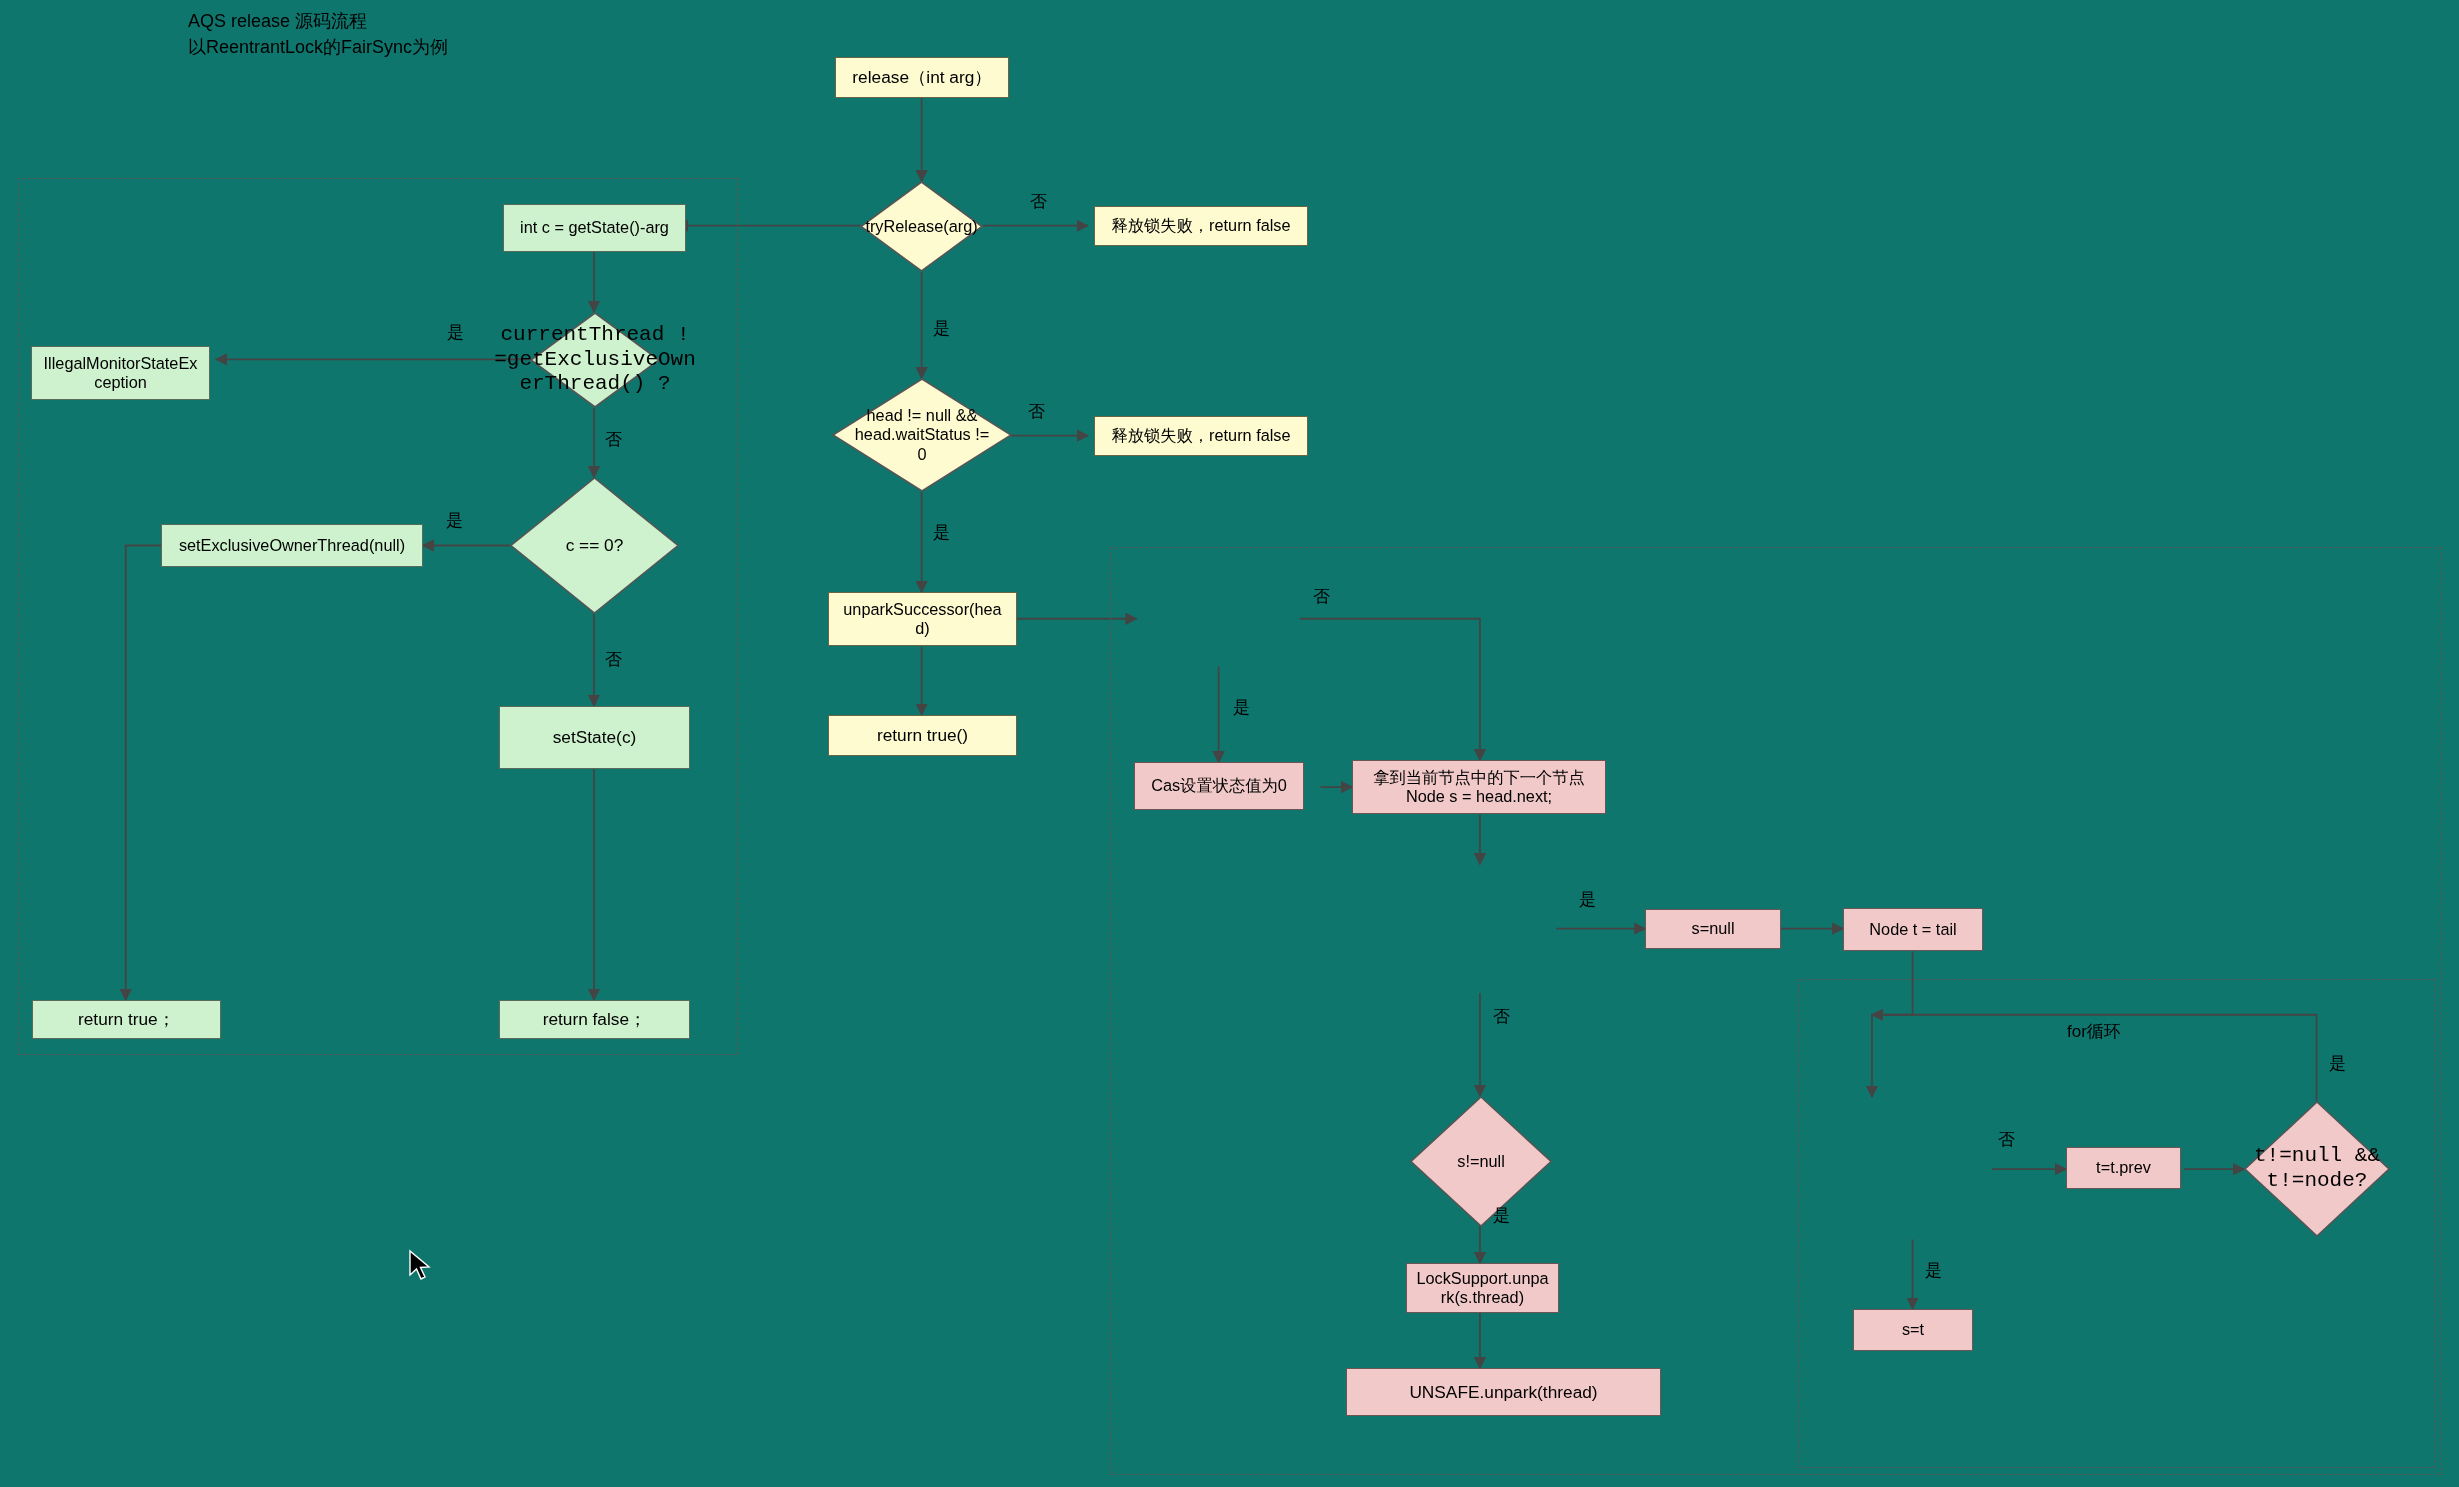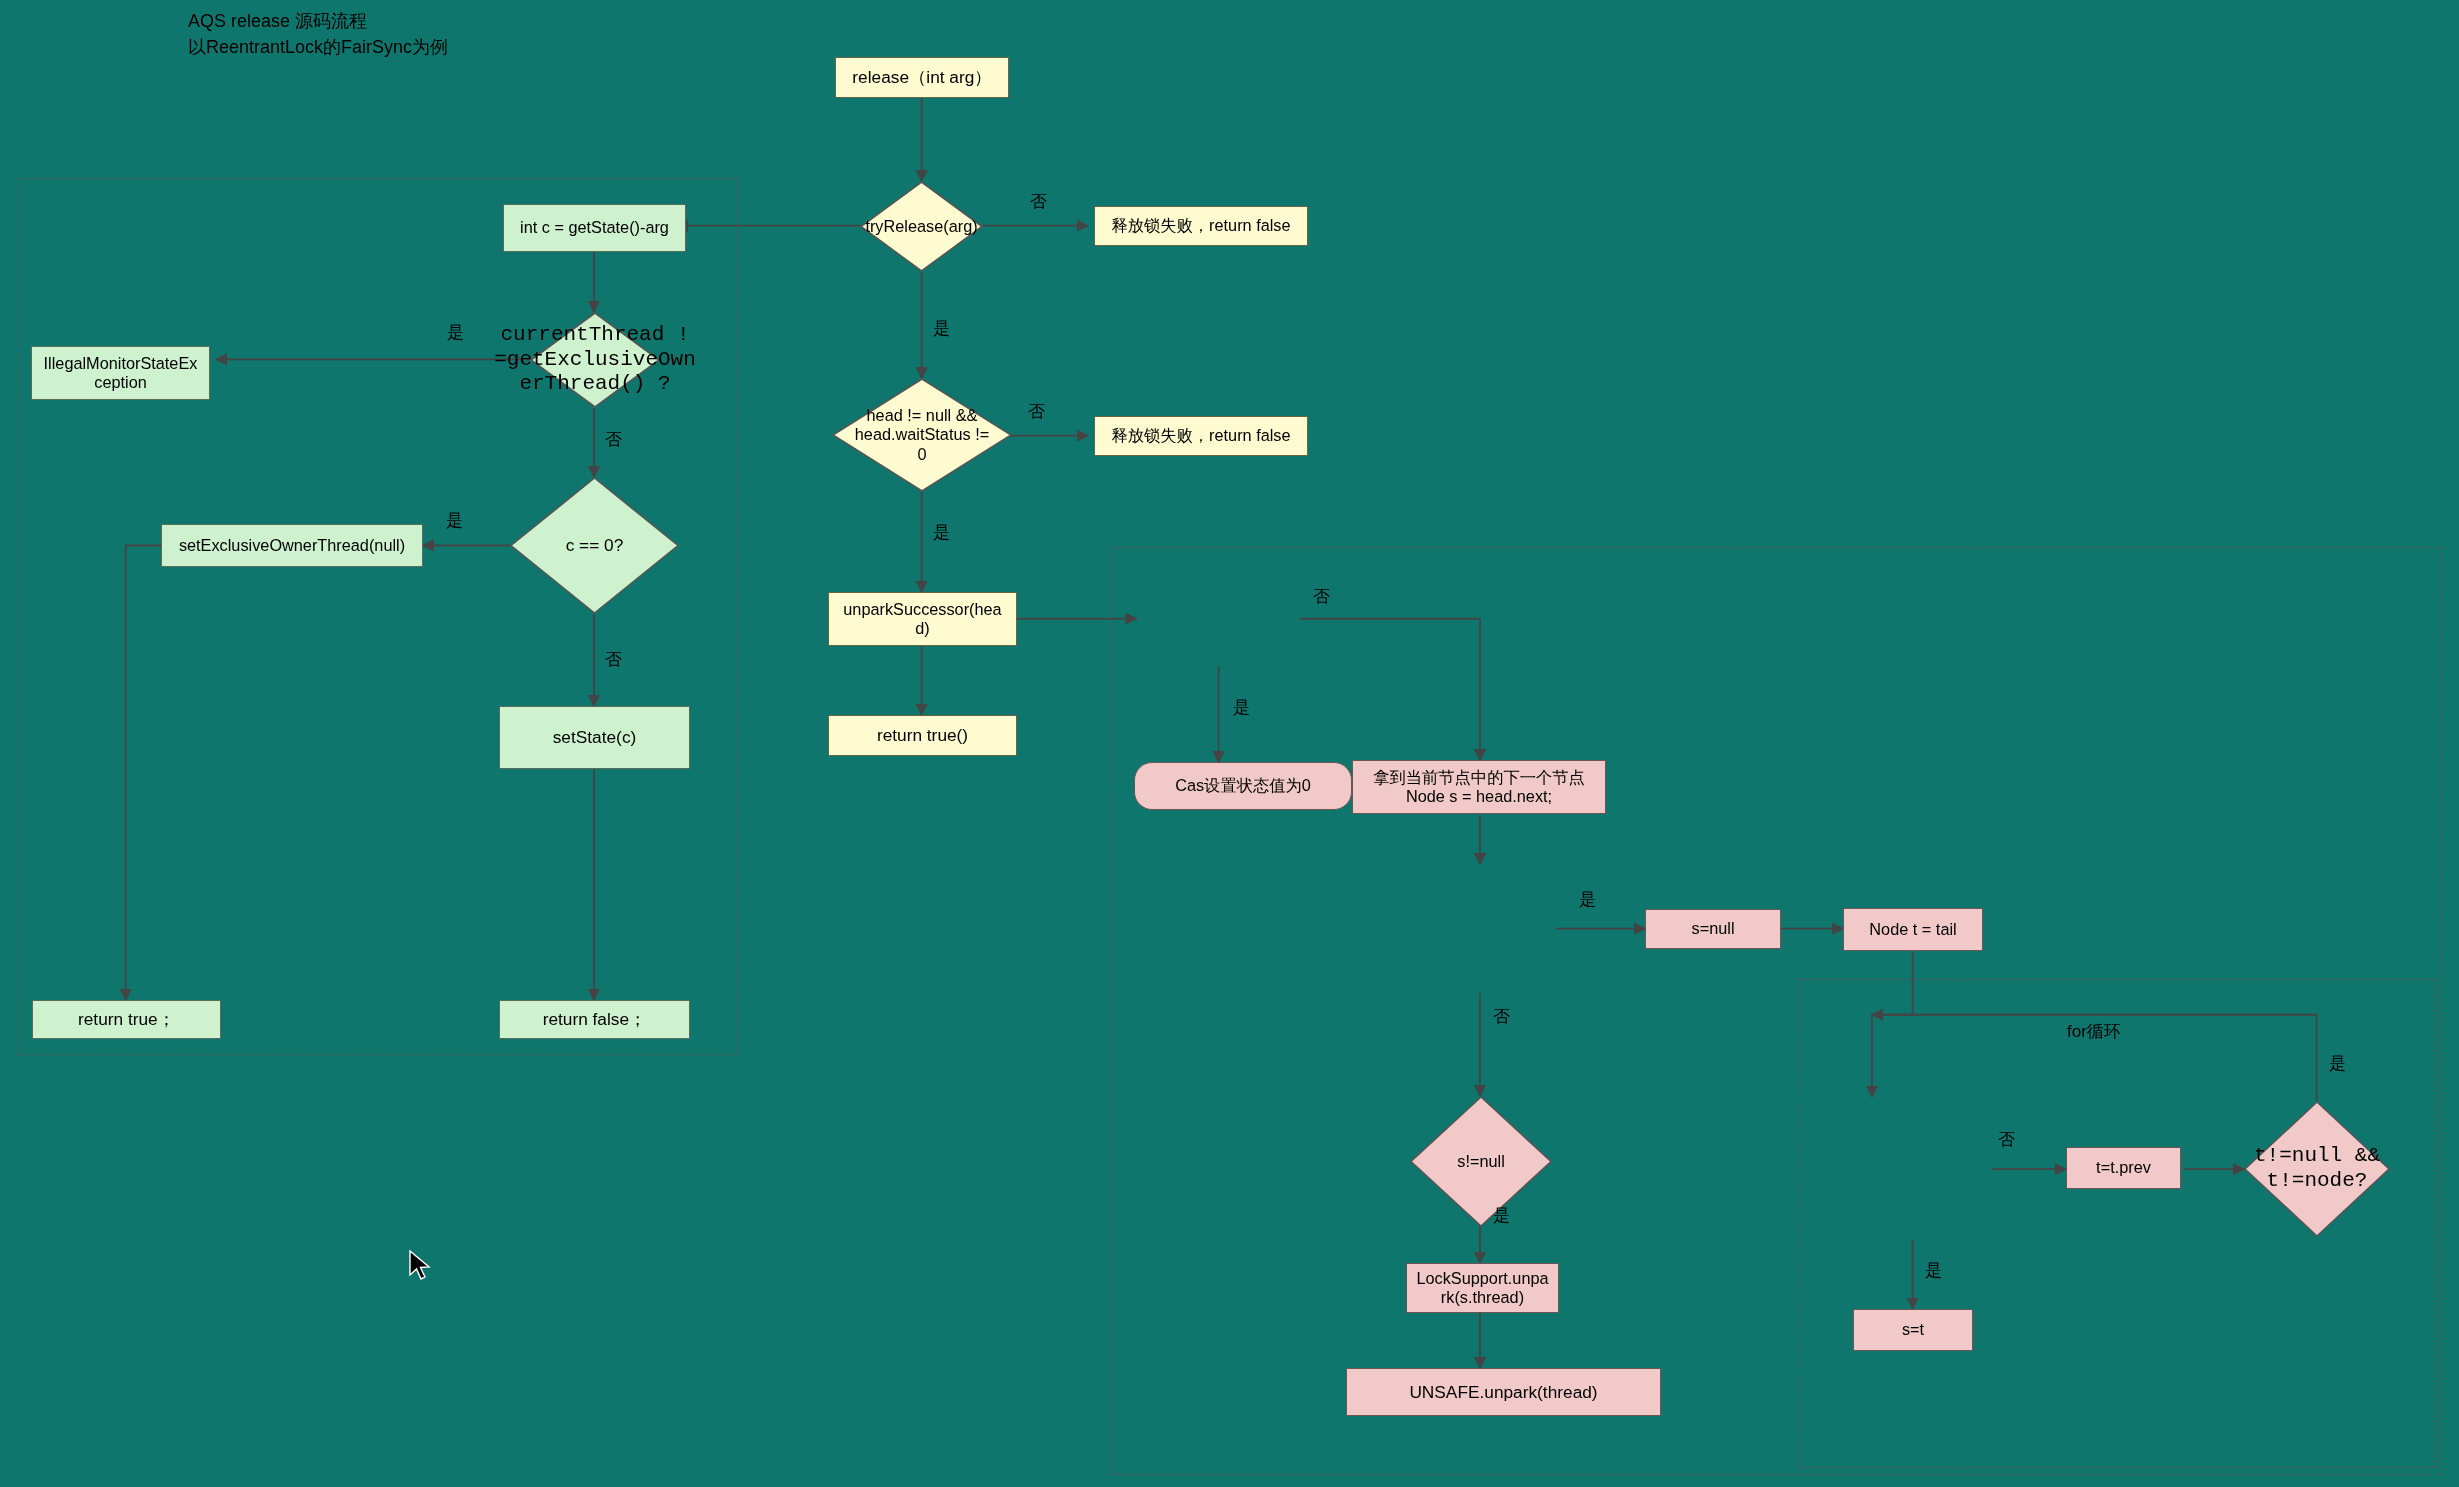--- a/index.html
+++ b/index.html
@@ -232,21 +232,21 @@
 
   <div class="node rect green label-15" style="left:161px; top:524px; width:262px; height:43px;">setExclusiveOwnerThread(null)</div>
 
   <div class="node rect green label-16" style="left:499px; top:706px; width:191px; height:63px;">setState(c)</div>
 
   <div class="node rect green label-16" style="left:32px; top:1000px; width:189px; height:39px;">return true；</div>
 
   <div class="node rect green label-16" style="left:499px; top:1000px; width:191px; height:39px;">return false；</div>
 
 
-  <div class="node rect pink label-15" style="left:1134px; top:762px; width:218px; height:48px;border-radius:18px;">Cas设置状态值为0</div>
+  <div class="node rect pink label-15" style="left:1134px; top:762px; width:170px; height:48px;">Cas设置状态值为0</div>
 
   <div class="node rect pink label-15" style="left:1352px; top:760px; width:254px; height:54px; white-space:pre-line;">拿到当前节点中的下一个节点
 Node s = head.next;</div>
 
 
   <div class="node rect pink label-15" style="left:1645px; top:909px; width:136px; height:40px;">s=null</div>
 
   <div class="node rect pink label-15" style="left:1843px; top:908px; width:140px; height:43px;">Node t = tail</div>
 
 

